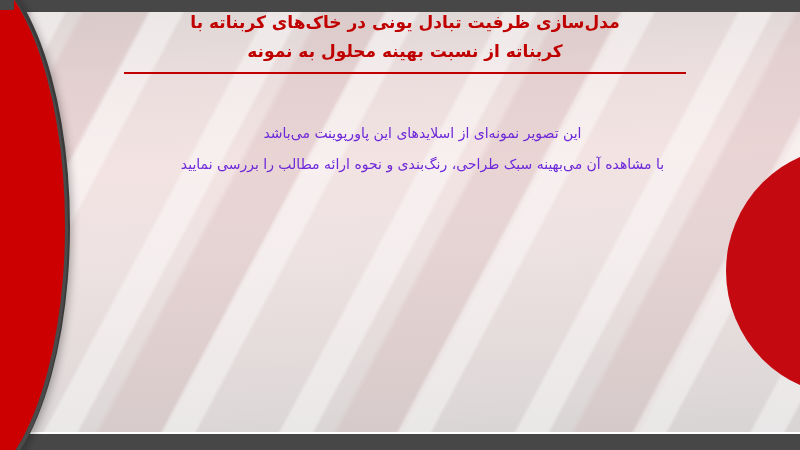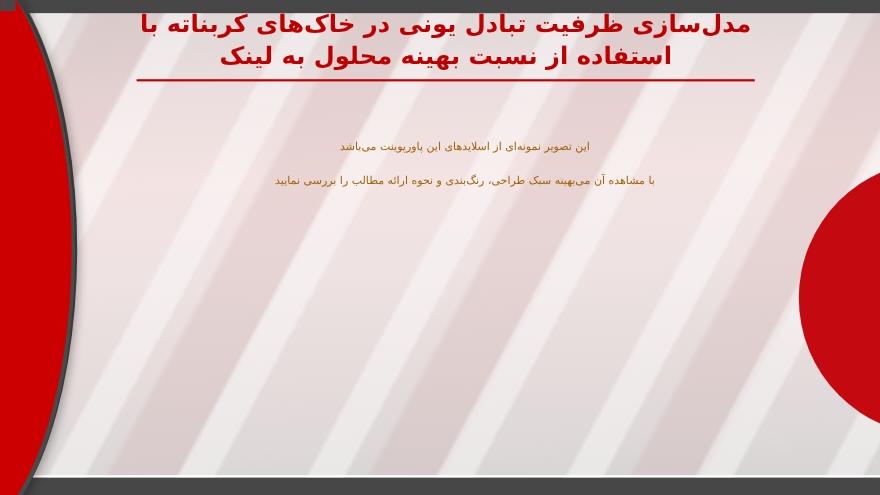--- a/index.html
+++ b/index.html
@@ -159,21 +159,21 @@
 
   .title-block {
     position: absolute;
     right: 105px;
     left: 115px;
     top: 8px;
     text-align: center;
   }
   .title-line {
     color: #c00000;
-    font-size: 22px;
+    font-size: 17px;
     font-weight: bold;
     line-height: 29px;
     letter-spacing: 0px;
     white-space: nowrap;
     direction: rtl;
   }
   .title-rule {
     margin: 6px auto 0 auto;
     width: 562px;
     height: 2px;
@@ -182,22 +182,22 @@
 
   .body-block {
     position: absolute;
     right: 95px;
     left: 140px;
     top: 118px;
     text-align: center;
     direction: rtl;
   }
   .body-line {
-    color: #a16207;
-    font-size: 10px;
+    color: #6d28d9;
+    font-size: 14px;
     font-weight: normal;
     line-height: 31px;
     white-space: nowrap;
     direction: rtl;
   }
 </style>
 </head>
 <body>
 
 <div class="slide">
@@ -217,21 +217,21 @@
   <div class="left-ellipse-wrap">
     <div class="left-ellipse-ring"></div>
     <div class="left-ellipse-fill"></div>
     <div class="left-ellipse-shadow"></div>
   </div>
 
   <div class="content">
 
     <div class="title-block">
       <div class="title-line">مدل‌سازی ظرفیت تبادل یونی در خاک‌های کربناته با</div>
-      <div class="title-line">استفاده از نسبت بهینه محلول به لینک</div>
+      <div class="title-line">کربناته از نسبت بهینه محلول به نمونه</div>
       <div class="title-rule"></div>
     </div>
 
     <div class="body-block">
       <div class="body-line">این تصویر نمونه‌ای از اسلایدهای این پاورپوینت می‌باشد</div>
       <div class="body-line">با مشاهده آن می‌بهینه سبک طراحی، رنگ‌بندی و نحوه ارائه مطالب را بررسی نمایید</div>
     </div>
 
   </div>
 </div>

